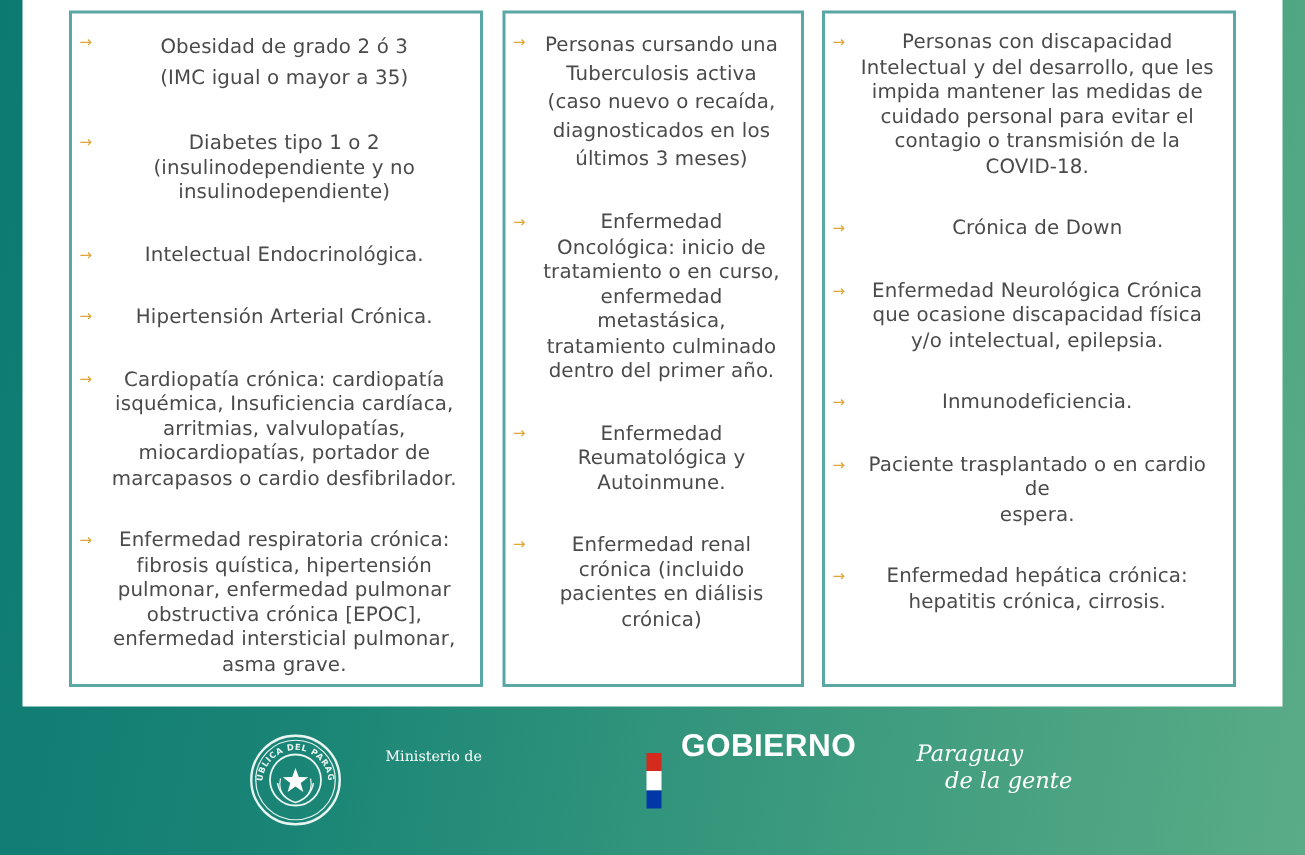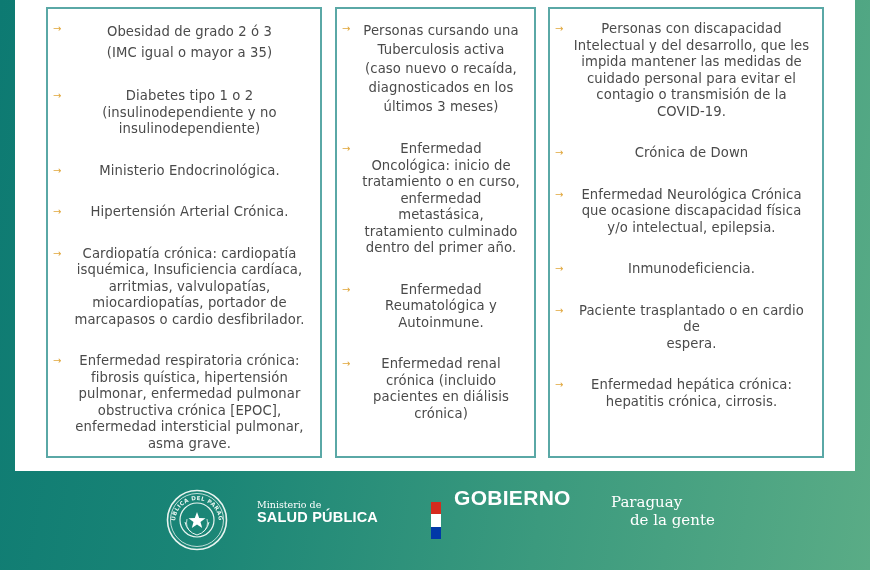--- a/index.html
+++ b/index.html
@@ -53,21 +53,21 @@
       position: absolute; left: 431px; top: 502px; width: 10px; height: 37px;
     }
     .flag div { height: 12.3px; }
     .gob { position: absolute; left: 454px; top: 488px; color: #fff; }
     .gob span {
       display: block; font-family: "Liberation Sans", sans-serif; font-weight: bold;
       font-size: 21px; line-height: 20px; letter-spacing: 0.3px;
     }
     .slogan { position: absolute; left: 611px; top: 493px; color: #fff; }
     .slogan span {
-      display: block; font-family: "DejaVu Serif", serif; 
+      display: block; font-family: "DejaVu Serif", serif; font-style: italic;
       font-size: 15px; line-height: 18px;
     }
     .slogan .l2 { padding-left: 19px; }
   </style>
 </head>
 <body>
 
 <div class="card">
 
   <div class="col col-1">
@@ -78,21 +78,21 @@
 (IMC igual o mayor a 35)</span>
         </li>
       <li class="item">
           <span class="arrow">→</span>
           <span class="txt">Diabetes tipo 1 o 2
 (insulinodependiente y no
 insulinodependiente)</span>
         </li>
       <li class="item">
           <span class="arrow">→</span>
-          <span class="txt">Ministerio Endocrinológica.</span>
+          <span class="txt">Intelectual Endocrinológica.</span>
         </li>
       <li class="item">
           <span class="arrow">→</span>
           <span class="txt">Hipertensión Arterial Crónica.</span>
         </li>
       <li class="item">
           <span class="arrow">→</span>
           <span class="txt">Cardiopatía crónica: cardiopatía
 isquémica, Insuficiencia cardíaca,
 arritmias, valvulopatías,
@@ -149,21 +149,21 @@
 
   <div class="col col-3">
     <ul class="items">
       <li class="item">
           <span class="arrow">→</span>
           <span class="txt">Personas con discapacidad
 Intelectual y del desarrollo, que les
 impida mantener las medidas de
 cuidado personal para evitar el
 contagio o transmisión de la
-COVID-19.</span>
+COVID-18.</span>
         </li>
       <li class="item">
           <span class="arrow">→</span>
           <span class="txt">Crónica de Down</span>
         </li>
       <li class="item">
           <span class="arrow">→</span>
           <span class="txt">Enfermedad Neurológica Crónica
 que ocasione discapacidad física
 y/o intelectual, epilepsia.</span>
@@ -198,21 +198,20 @@
     <polygon points="31,23 33.2,29 39.5,29.2 34.5,33 36.2,39 31,35.4 25.8,39 27.5,33 22.5,29.2 28.8,29" fill="#ffffff"></polygon>
     <path id="sealArc" d="M9 33 A 22 22 0 0 1 53 33" fill="none"></path>
     <text font-size="5.6" fill="#e8f4f0" font-family="DejaVu Sans, sans-serif" font-weight="bold" letter-spacing="0.4">
       <textPath href="#sealArc" startOffset="50%" text-anchor="middle">REPÚBLICA DEL PARAGUAY</textPath>
     </text>
   </svg>
 </div>
 
 <div class="ministry">
   <span class="small">Ministerio de</span>
-  <span class="big">SALUD PÚBLICA</span>
 </div>
 
 <div class="flag">
   <div style="background:#d52b1e"></div>
   <div style="background:#ffffff"></div>
   <div style="background:#0038a8"></div>
 </div>
 
 <div class="gob">
   <span>GOBIERNO</span>

